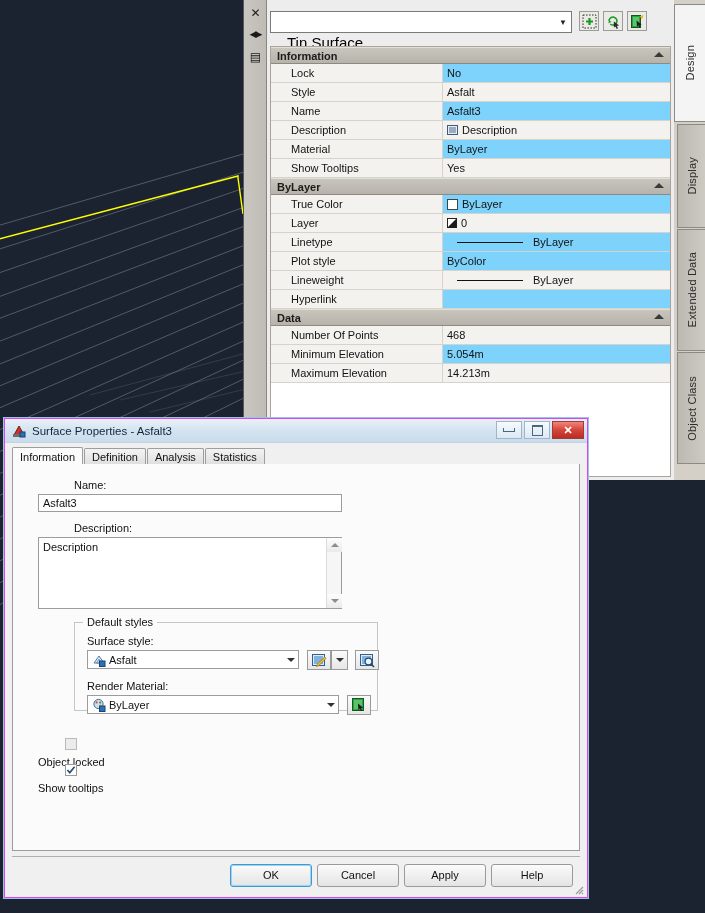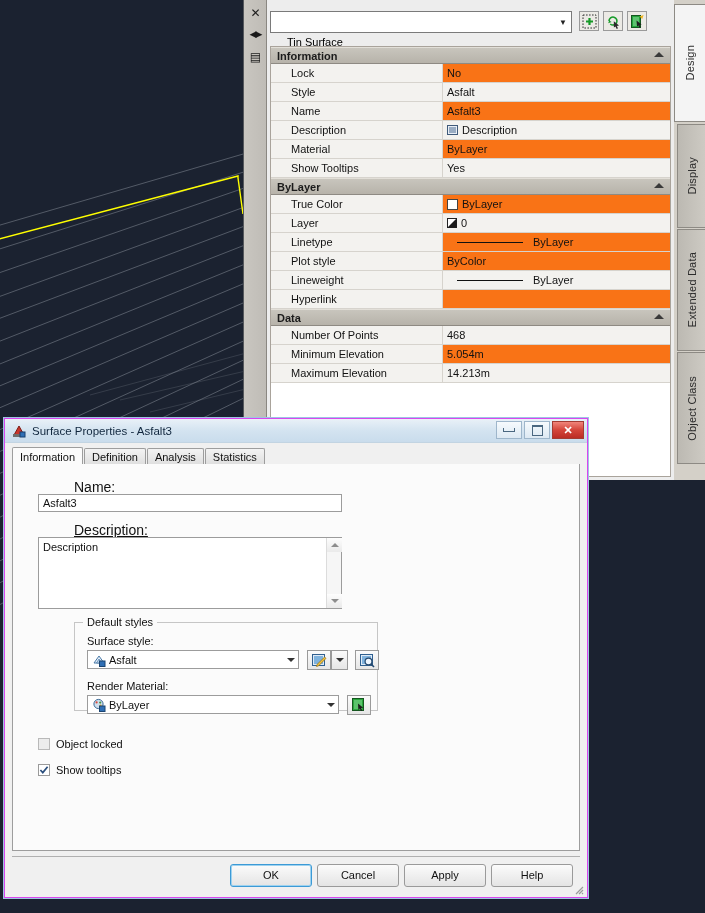--- a/index.html
+++ b/index.html
@@ -60,21 +60,21 @@
 
   
   .palette-top{
     position:absolute;left:3px;top:11px;right:3px;height:26px;
   }
   .obj-combo{
     position:absolute;left:0;top:0;width:302px;height:22px;
     background:#fff;border:1px solid #7a7a7a;box-sizing:border-box;
     display:flex;align-items:center;
   }
-  .obj-combo .txt{padding-left:16px;flex:1;font-size:11px;color:#000;margin-top:40px;}
+  .obj-combo .txt{padding-left:16px;flex:1;font-size:15px;color:#000;margin-top:40px;}
   .obj-combo .arr{
     width:16px;height:100%;display:flex;align-items:center;justify-content:center;
     font-size:8px;color:#222;
   }
   .tool-grp{
     position:absolute;left:309px;top:0;display:flex;gap:4px;align-items:center;
   }
   .tool-btn{
     width:20px;height:20px;border:1px solid #9a9a9a;background:#eceae5;
     box-sizing:border-box;display:flex;align-items:center;justify-content:center;
@@ -106,21 +106,21 @@
     border-bottom:1px solid #d6d3cd;
     cursor:default;
   }
   .prow .pname{
     width:172px;padding-left:20px;line-height:18px;
     border-right:1px solid #d6d3cd;box-sizing:border-box;
     background:#f3f2ef;font-size:11px;color:#121212;
     white-space:nowrap;overflow:hidden;
   }
   .prow .pval{
-    flex:1;padding-left:4px;line-height:18px;background:#f97316;
+    flex:1;padding-left:4px;line-height:18px;background:#7dd3fc;
     font-size:11px;color:#121212;display:flex;align-items:center;gap:4px;
     white-space:nowrap;overflow:hidden;
   }
   .prow.alt .pval{background:#f3f2ef;}
   .swatch-box{
     width:9px;height:9px;border:1px solid #444;background:#fff;
     display:inline-block;flex:0 0 auto;
   }
   .layer-ic{width:10px;height:10px;flex:0 0 auto;}
   .ltline{
@@ -175,29 +175,29 @@
   .dtab.active{
     height:19px;line-height:18px;background:#fbfbfb;
     border-bottom:1px solid #fbfbfb;position:relative;top:1px;
   }
   .dlg-panel{
     position:absolute;left:7px;top:45px;right:7px;bottom:46px;
     background:#fbfbfb;border:1px solid #9d9d9d;border-top:none;
     box-sizing:border-box;
   }
 
-  .fld-label{font-size:14px;color:#111;padding-left:36px;}
+  .fld-label{font-size:11px;color:#111;padding-left:36px;}
   .name-label{position:absolute;left:25px;top:15px;}
   .name-input{
     position:absolute;left:25px;top:30px;width:304px;height:18px;
     background:#fff;border:1px solid #9c9c9c;box-sizing:border-box;
     font-family:"Liberation Sans",sans-serif;font-size:11px;color:#111;
     padding:0 4px;line-height:17px;
   }
-  .desc-label{position:absolute;left:25px;top:58px;text-decoration:underline;}
+  .desc-label{position:absolute;left:25px;top:58px;}
   .desc-box{
     position:absolute;left:25px;top:73px;width:304px;height:72px;
     background:#fff;border:1px solid #9c9c9c;box-sizing:border-box;
   }
   .desc-text{
     position:absolute;left:4px;top:3px;right:18px;font-size:11px;color:#111;
   }
   .desc-sb{
     position:absolute;right:0;top:0;width:15px;height:100%;
     background:#f6f6f6;border-left:1px solid #dcdcdc;box-sizing:border-box;
@@ -229,21 +229,21 @@
     width:15px;height:100%;display:flex;align-items:center;justify-content:center;
   }
   .tri-sm{width:0;height:0;border-left:4px solid transparent;border-right:4px solid transparent;border-top:4px solid #333;}
   .sq-btn{
     position:absolute;height:20px;border:1px solid #9a9a9a;
     background:linear-gradient(to bottom,#fbfbfb,#e6e6e6);
     box-sizing:border-box;display:flex;align-items:center;justify-content:center;
     cursor:default;
   }
 
-  .chk-row{position:absolute;display:flex;align-items:center;gap:6px;cursor:default;}
+  .chk-row{position:absolute;display:flex;align-items:center;gap:6px;cursor:default;flex-direction:column;}
   .chk{
     width:12px;height:12px;border:1px solid #9a9a9a;background:#fff;
     box-sizing:border-box;display:flex;align-items:center;justify-content:center;
     flex:0 0 auto;
   }
   .chk.disabled{background:#ececec;border-color:#b9b9b9;}
   .chk svg{display:block;}
   .chk-lbl{font-size:11px;color:#111;}
 
   .dlg-sep{

